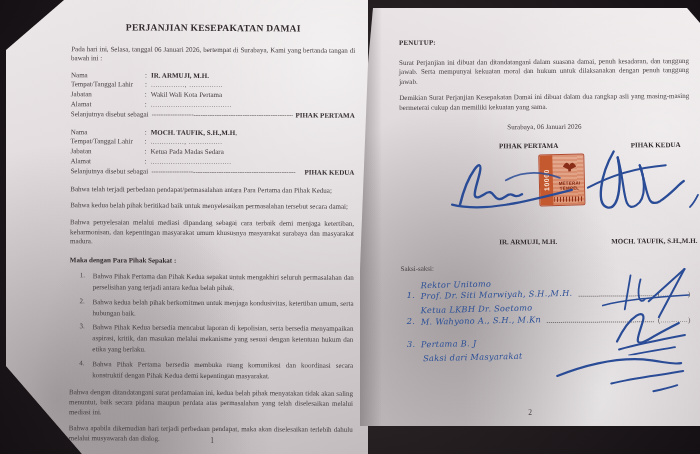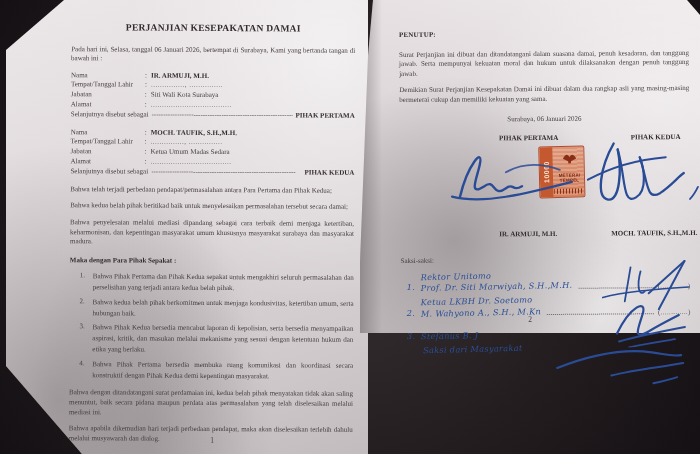--- a/index.html
+++ b/index.html
@@ -19,21 +19,21 @@
     left:6px; top:0; width:362px; height:454px;
     clip-path: polygon(58px 0, 362px 0, 362px 454px, 76px 454px, 0 366px, 0 50px);
     background:
       radial-gradient(ellipse at 14% 88%, rgba(84,78,81,.38), transparent 45%),
       radial-gradient(ellipse at 90% 12%, rgba(255,255,255,.55), transparent 45%),
       radial-gradient(ellipse at 40% 96%, rgba(110,104,107,.28), transparent 40%),
       linear-gradient(163deg, #ece7e8 0%, #ded8da 45%, #d0cacc 78%, #c2bcbe 100%);
   }
 
   .paper-right {
-    left:360px; top:0; width:340px; height:333px;
+    left:360px; top:8px; width:340px; height:418px;
     clip-path: polygon(13px 0, 327px 0, 340px 15px, 340px 454px, 0 454px, 0 262px, 8px 56px);
     background:
       linear-gradient(90deg, rgba(96,88,92,.45) 0px, rgba(96,88,92,0) 22px),
       radial-gradient(ellipse at 28% 72%, rgba(92,86,89,.4), transparent 48%),
       radial-gradient(ellipse at 70% 92%, rgba(255,255,255,.5), transparent 40%),
       radial-gradient(ellipse at 88% 30%, rgba(255,255,255,.4), transparent 45%),
       linear-gradient(196deg, #efeaeb 0%, #e0dadc 40%, #cfc9cb 80%, #c6c0c2 100%);
   }
 
   
@@ -148,21 +148,21 @@
           <span class="field-value bold">IR. ARMUJI, M.H.</span>
         </div>
         <div class="field-row">
           <span class="field-label">Tempat/Tanggal Lahir</span>
           <span class="field-colon">:</span>
           <span class="field-value dotted-val">..............., ...............</span>
         </div>
         <div class="field-row">
           <span class="field-label">Jabatan</span>
           <span class="field-colon">:</span>
-          <span class="field-value">Siti Wali Kota Surabaya</span>
+          <span class="field-value">Wakil Wali Kota Pertama</span>
         </div>
         <div class="field-row">
           <span class="field-label">Alamat</span>
           <span class="field-colon">:</span>
           <span class="field-value dotted-val">....................................</span>
         </div>
         <div class="designation-row">
           <span>Selanjutnya disebut sebagai</span>
           <span class="dash-fill">--------------------------------------------------------------</span>
           <span class="bold">PIHAK PERTAMA</span>
@@ -176,21 +176,21 @@
           <span class="field-value bold">MOCH. TAUFIK, S.H.,M.H.</span>
         </div>
         <div class="field-row">
           <span class="field-label">Tempat/Tanggal Lahir</span>
           <span class="field-colon">:</span>
           <span class="field-value dotted-val">..............., ...............</span>
         </div>
         <div class="field-row">
           <span class="field-label">Jabatan</span>
           <span class="field-colon">:</span>
-          <span class="field-value">Ketua Umum Madas Sedara</span>
+          <span class="field-value">Ketua Pada Madas Sedara</span>
         </div>
         <div class="field-row">
           <span class="field-label">Alamat</span>
           <span class="field-colon">:</span>
           <span class="field-value dotted-val">....................................</span>
         </div>
         <div class="designation-row">
           <span>Selanjutnya disebut sebagai</span>
           <span class="dash-fill">--------------------------------------------------------------</span>
           <span class="bold">PIHAK KEDUA</span>
@@ -290,21 +290,21 @@
         <div class="hand w-pre">Ketua LKBH Dr. Soetomo</div>
         <div class="w-row">
           <span class="hand w-num">2.</span>
           <span class="hand w-name">M. Wahyono A., S.H., M.Kn</span>
           <span class="w-leader"></span>
           <span class="w-sigline">(.............)</span>
         </div>
 
         <div class="w-row" style="margin-top:14px">
           <span class="hand w-num">3.</span>
-          <span class="hand w-name">Stefanus B. J</span>
+          <span class="hand w-name">Pertama B. J</span>
         </div>
         <div class="hand w-post">Saksi dari Masyarakat</div>
 
         <svg class="sig w-sig-overlay" style="left:196px;top:2px" width="96" height="58" viewBox="0 0 96 58">
           <path d="M34 10 L28 44" stroke-width="1.8"></path>
           <path d="M44 14 C40 28 42 40 48 34" stroke-width="1.8"></path>
           <path d="M52 36 L88 4" stroke-width="2"></path>
           <path d="M62 52 L88 4" stroke-width="2"></path>
           <path d="M6 40 C28 34 60 32 92 30" stroke-width="1.6"></path>
         </svg>

